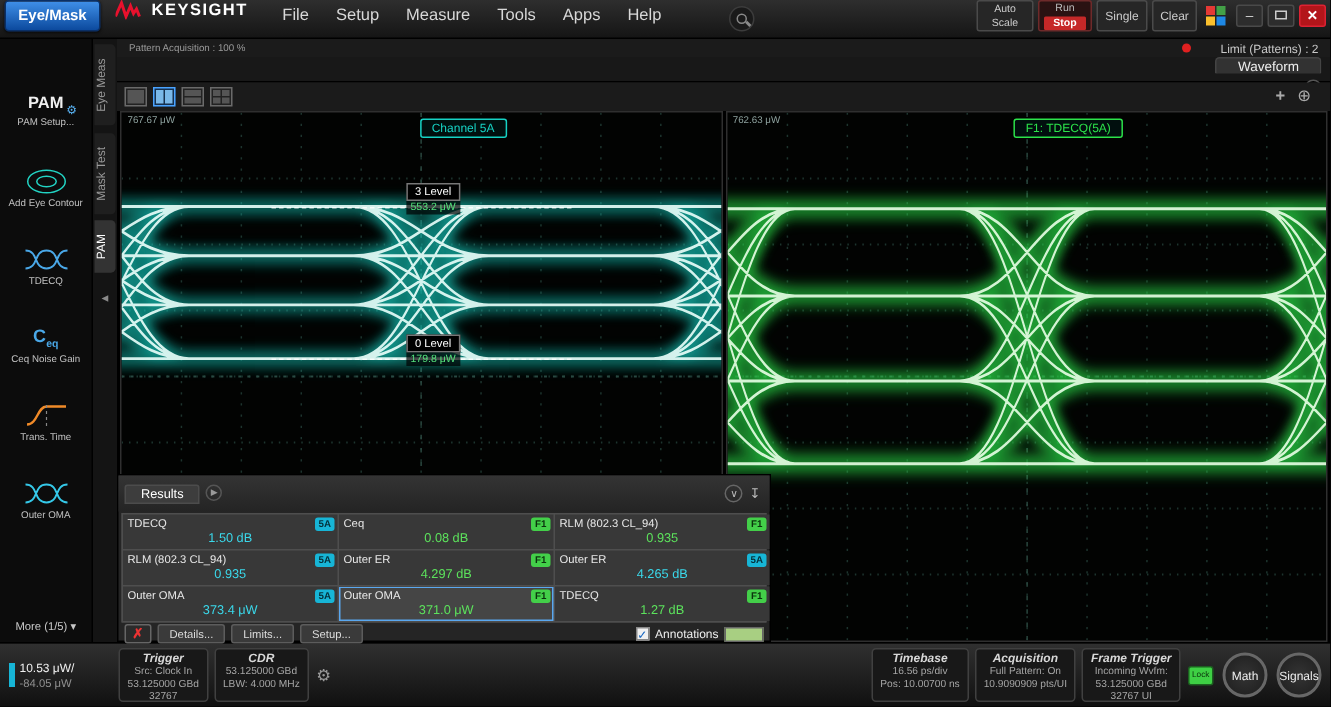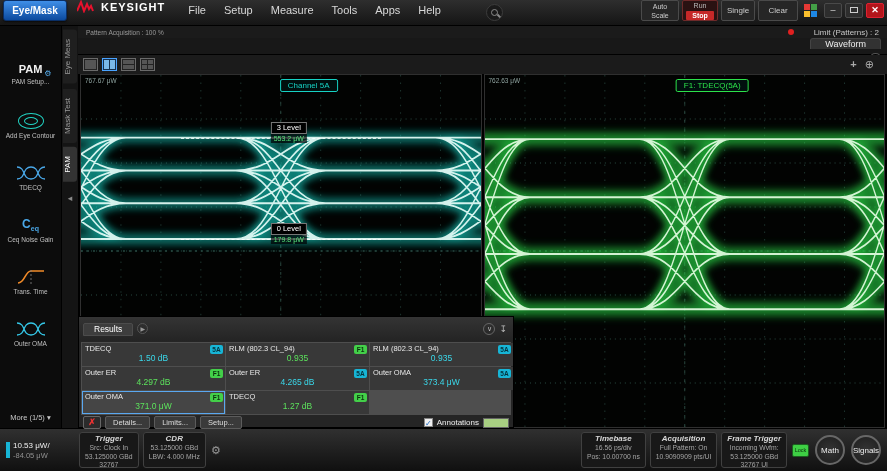--- a/index.html
+++ b/index.html
@@ -25,21 +25,21 @@
   .mag::after { content:''; position:absolute; width:4px; height:1.5px; background:#8a8a8a;
                 transform:rotate(45deg); right:-4px; bottom:-1px; }
   .tb-right { margin-left:auto; display:flex; align-items:center; gap:3px; }
   .tb-btn { height:21px; background:#262626; border:1px solid #4a4a4a; border-radius:2px;
             color:#ccc; font-size:8px; display:flex; flex-direction:column; align-items:center; justify-content:center; line-height:9px; }
   .btn-auto { width:38px; font-size:7px; }
   .btn-runstop { width:36px; padding:1px; gap:1px; background:#2a1212; border-color:#6e2a2a; }
   .btn-runstop .run { font-size:7px; color:#bbb; line-height:8px; }
   .btn-runstop .stop { font-size:7px; font-weight:bold; color:#fff; background:#c62828; border-radius:1px; padding:0 6px; line-height:9px; }
   .btn-single { width:34px; font-size:8px; }
-  .btn-clear { width:40px; font-size:8px; }
+  .btn-clear { width:30px; font-size:8px; }
   .apps-ico { width:14px; height:14px; display:grid; grid-template-columns:6px 6px; grid-template-rows:6px 6px; gap:1px; margin:0 3px; }
   .apps-ico span:nth-child(1){background:#e53935;} .apps-ico span:nth-child(2){background:#43a047;}
   .apps-ico span:nth-child(3){background:#fbc02d;} .apps-ico span:nth-child(4){background:#1e88e5;}
   .win-btn { width:18px; height:15px; background:#2d2d2d; border:1px solid #4a4a4a; border-radius:2px;
              color:#ddd; font-size:9px; line-height:12px; text-align:center; }
   .win-max span { display:inline-block; width:8px; height:6px; border:1px solid #ccc; margin-top:3px; }
   .win-close { background:#b3151a; border-color:#d23; color:#fff; font-weight:bold; }
 
   
   .shell { display:flex; height:402px; }
@@ -366,20 +366,25 @@
             <div class="chev-circ">∨</div>
             <span class="pin-ico">↧</span>
           </div>
           <div class="res-table">
             <div class="cell">
               <div class="c-name">TDECQ</div>
               <span class="c-badge b5a">5A</span>
               <div class="c-val v5a">1.50 dB</div>
             </div>
             <div class="cell">
+              <div class="c-name">Ceq</div>
+              <span class="c-badge bf1">F1</span>
+              <div class="c-val vf1">0.08 dB</div>
+            </div>
+            <div class="cell">
               <div class="c-name">RLM (802.3 CL_94)</div>
               <span class="c-badge bf1">F1</span>
               <div class="c-val vf1">0.935</div>
             </div>
             <div class="cell">
               <div class="c-name">RLM (802.3 CL_94)</div>
               <span class="c-badge b5a">5A</span>
               <div class="c-val v5a">0.935</div>
             </div>
             <div class="cell">

